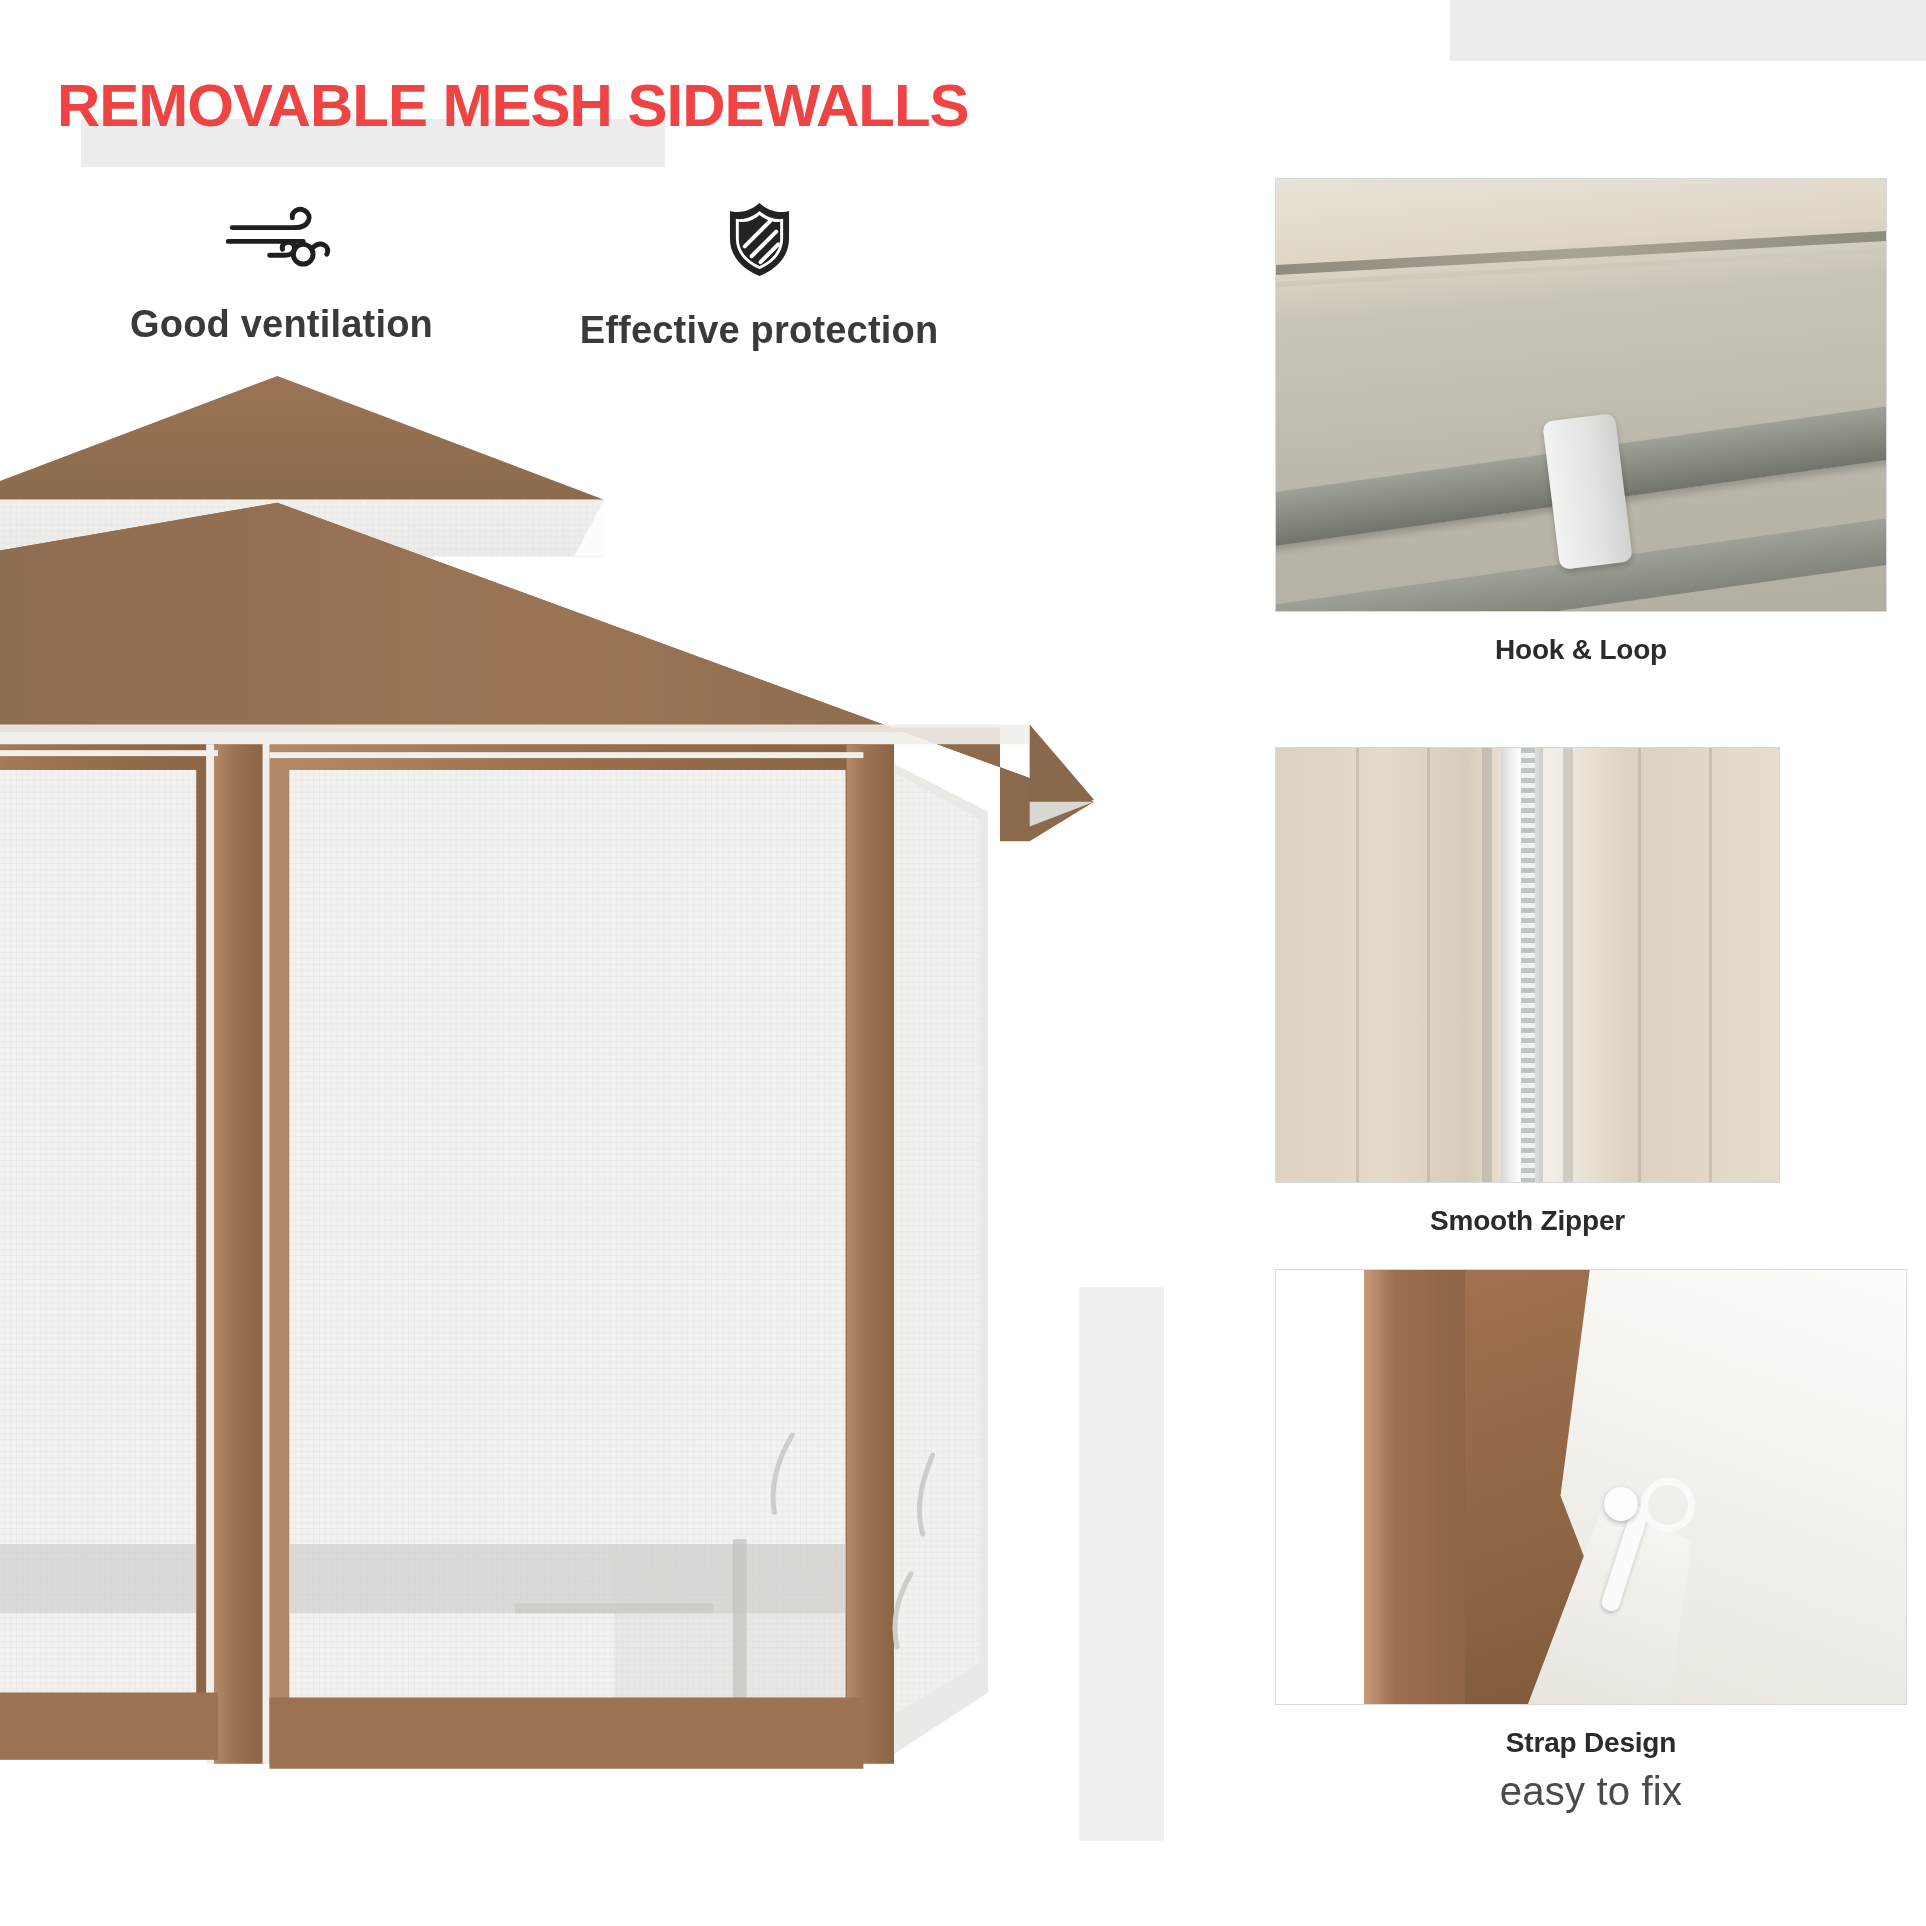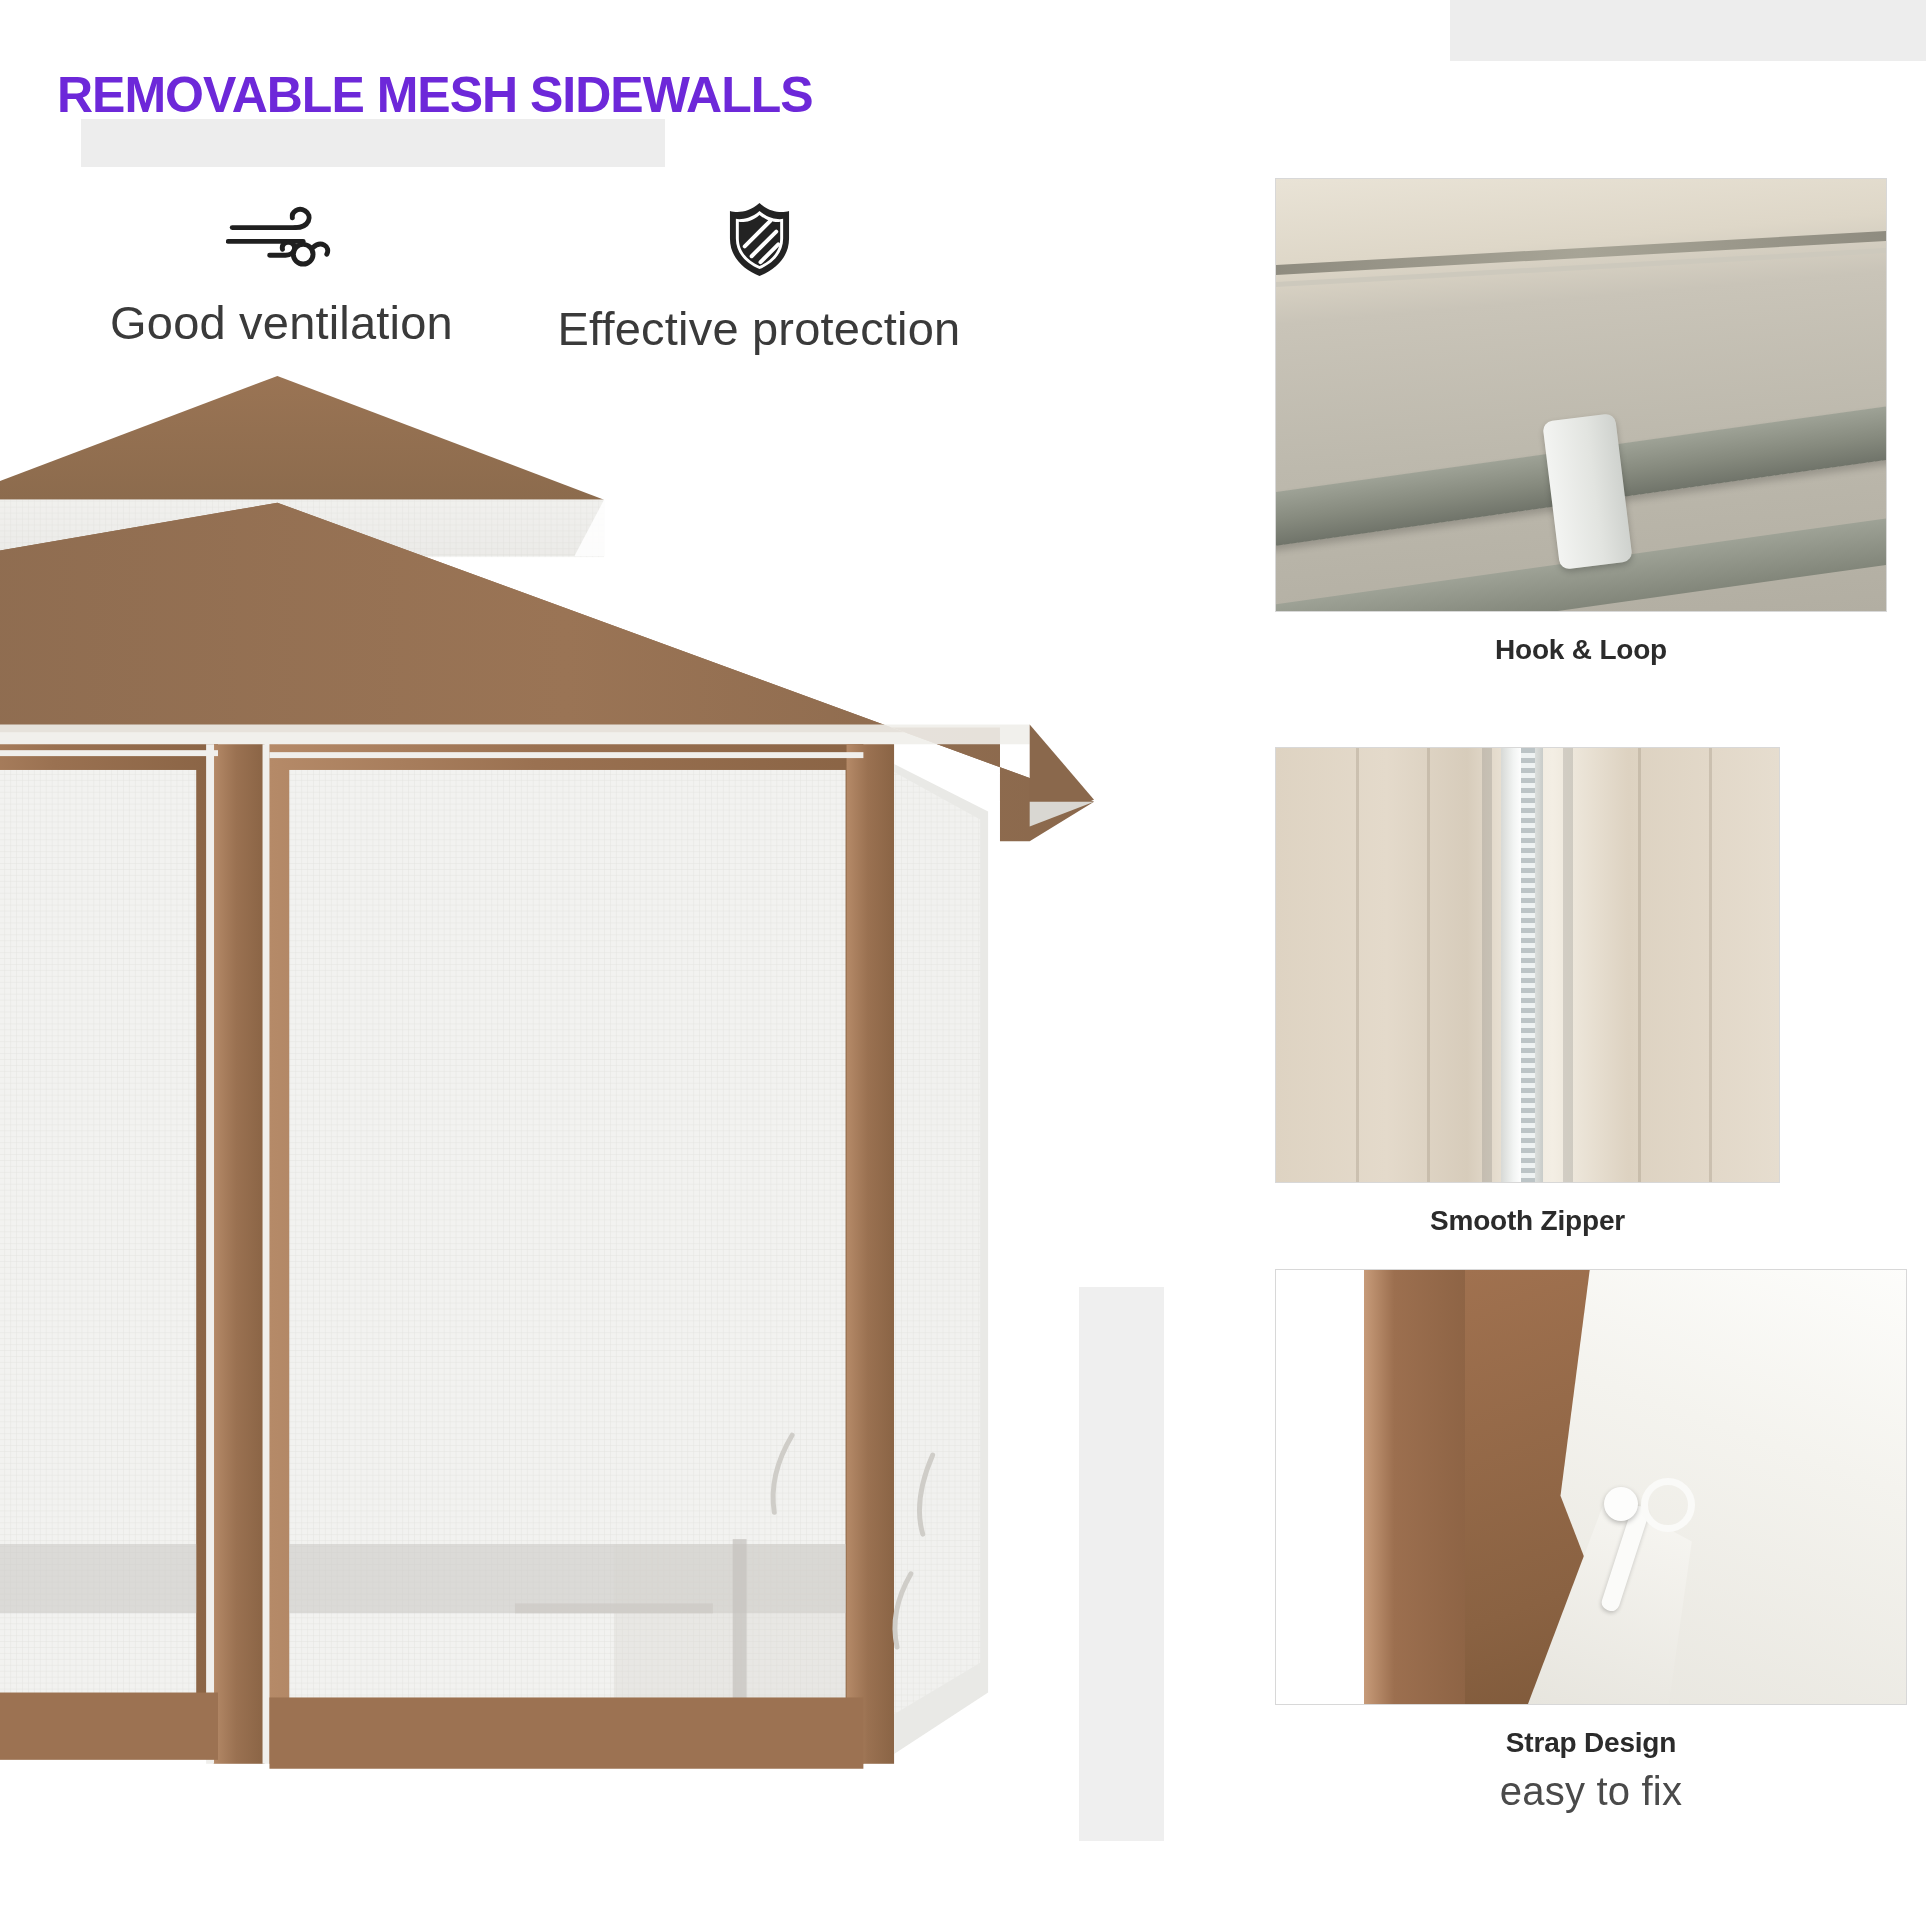--- a/index.html
+++ b/index.html
@@ -11,32 +11,32 @@
 
   
   .grey-block{position:absolute;background:#ededed;}
   #grey-top-right{left:1450px;top:0;width:476px;height:61px;}
   #grey-title-band{left:81px;top:119px;width:584px;height:48px;}
   #grey-gazebo-right{left:1079px;top:1287px;width:85px;height:554px;background:#efefef;}
 
   
   #page-title{
     position:absolute;left:57px;top:36px;
-    font-size:50px;font-weight:bold;letter-spacing:-1px;
-    color:#6d28d9;white-space:nowrap;line-height:1;
+    font-size:60px;font-weight:bold;letter-spacing:-1px;
+    color:#ef4444;white-space:nowrap;line-height:1;
     z-index:5;
   }
 
   
   .feature{position:absolute;text-align:center;}
   #feature-0{left:91px;top:198px;width:381px;}
   #feature-1{left:545px;top:204px;width:428px;}
   .feature-icon{height:71px;display:flex;align-items:center;justify-content:center;}
   .feature-label{
-    margin-top:26px;font-size:47px;font-weight:400;color:#3a3a3a;
+    margin-top:34px;font-size:38px;font-weight:700;color:#3a3a3a;
     letter-spacing:0.2px;white-space:nowrap;
   }
 
   
   #gazebo{position:absolute;left:-79px;top:376px;width:1178px;height:1465px;}
   #gazebo svg{display:block;}
 
   
   .photo-card{position:absolute;}
   .photo-frame{

